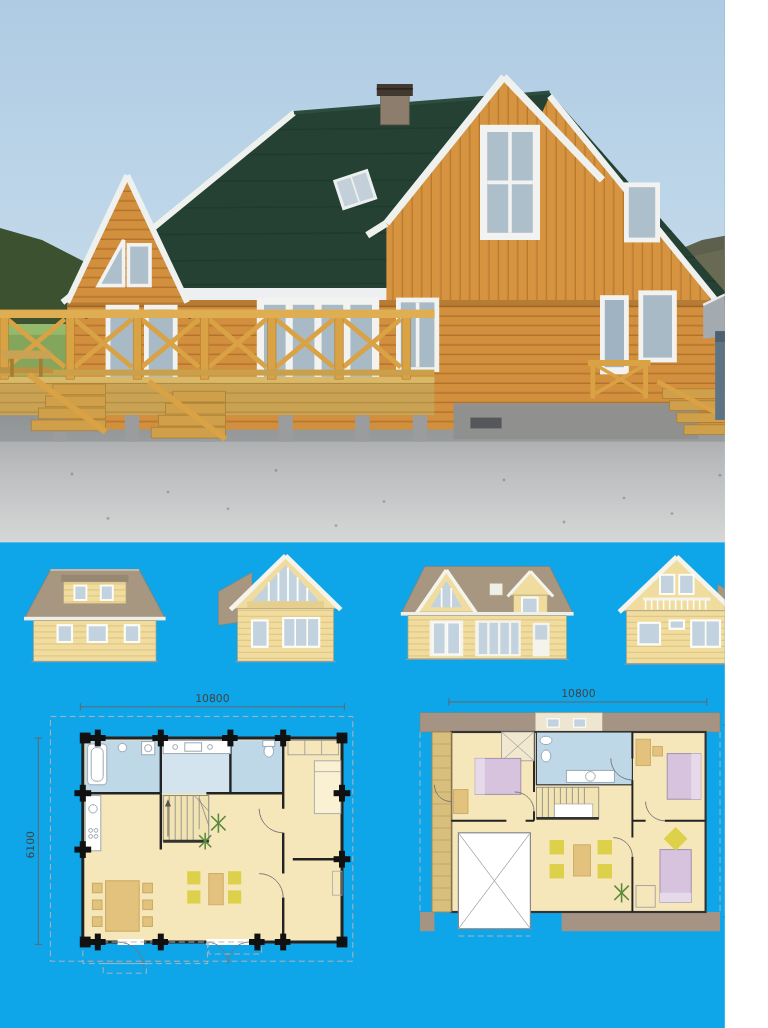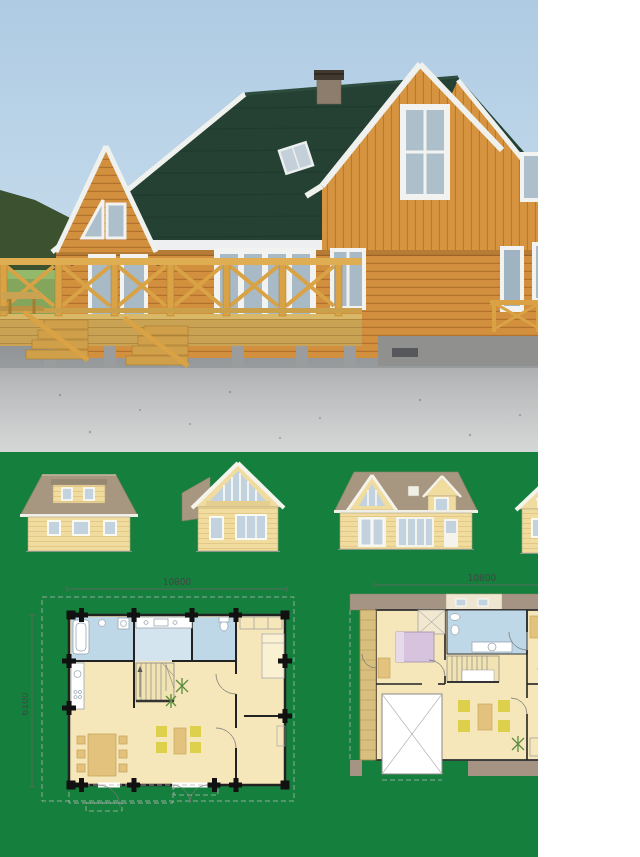--- a/index.html
+++ b/index.html
@@ -1,16 +1,16 @@
 <!DOCTYPE html>
 <html><head>
 <meta charset="utf-8">
 <style>
   html,body{margin:0;padding:0;background:#ffffff;}
-  .canvas{position:relative;width:538px;height:857px;background:#15803d;overflow:hidden;
+  .canvas{position:relative;width:604px;height:857px;background:#0ea5e9;overflow:hidden;
           font-family:"DejaVu Sans","Liberation Sans",sans-serif;}
   .canvas svg{position:absolute;display:block;}
   #photo-svg{left:0;top:0;}
   #elev1{left:18px;top:462px;} #elev2{left:180px;top:459px;}
   #elev3{left:332px;top:462px;} #elev4{left:506px;top:459px;}
   #plan-ground{left:22px;top:576px;} #plan-upper{left:342px;top:572px;}
   .dimtext{font-size:9px;fill:#444444;}
   .wall{stroke:#222;fill:none;}
   .fixture{fill:#ffffff;stroke:#98a6b2;stroke-width:.8;}
   .arc{stroke:#777;stroke-width:.8;fill:none;}

